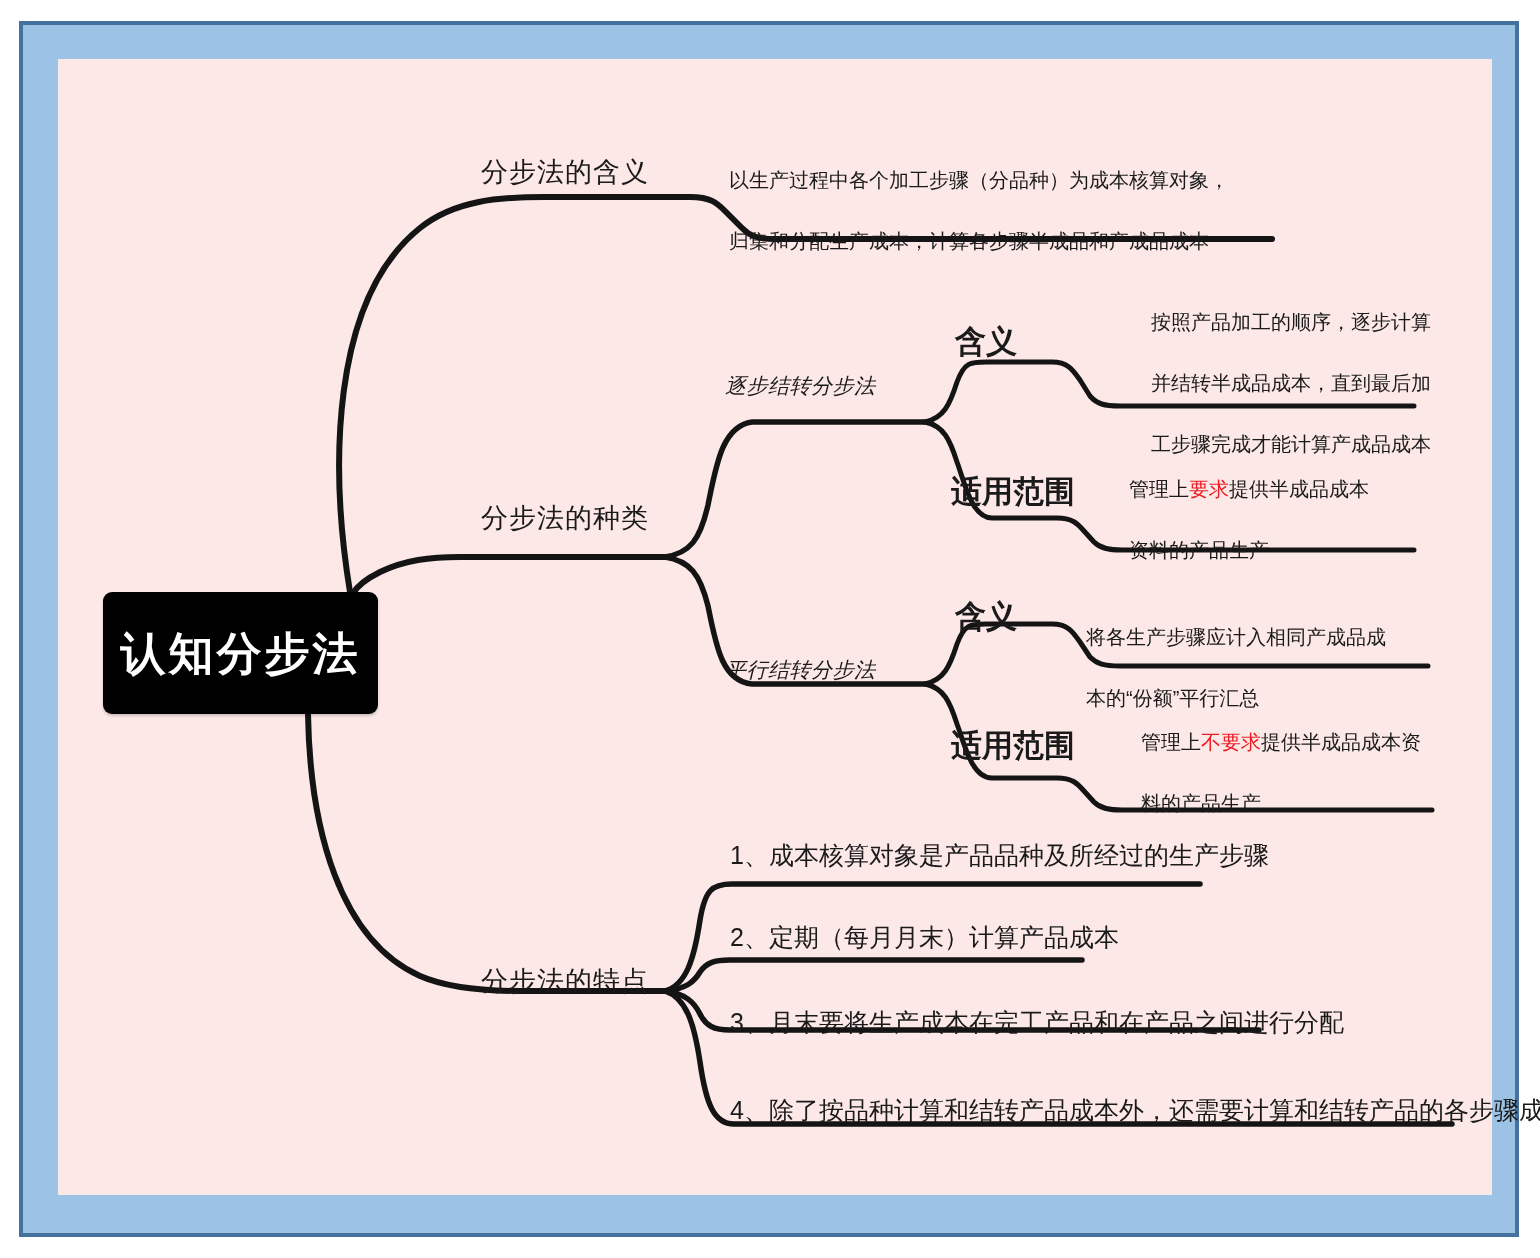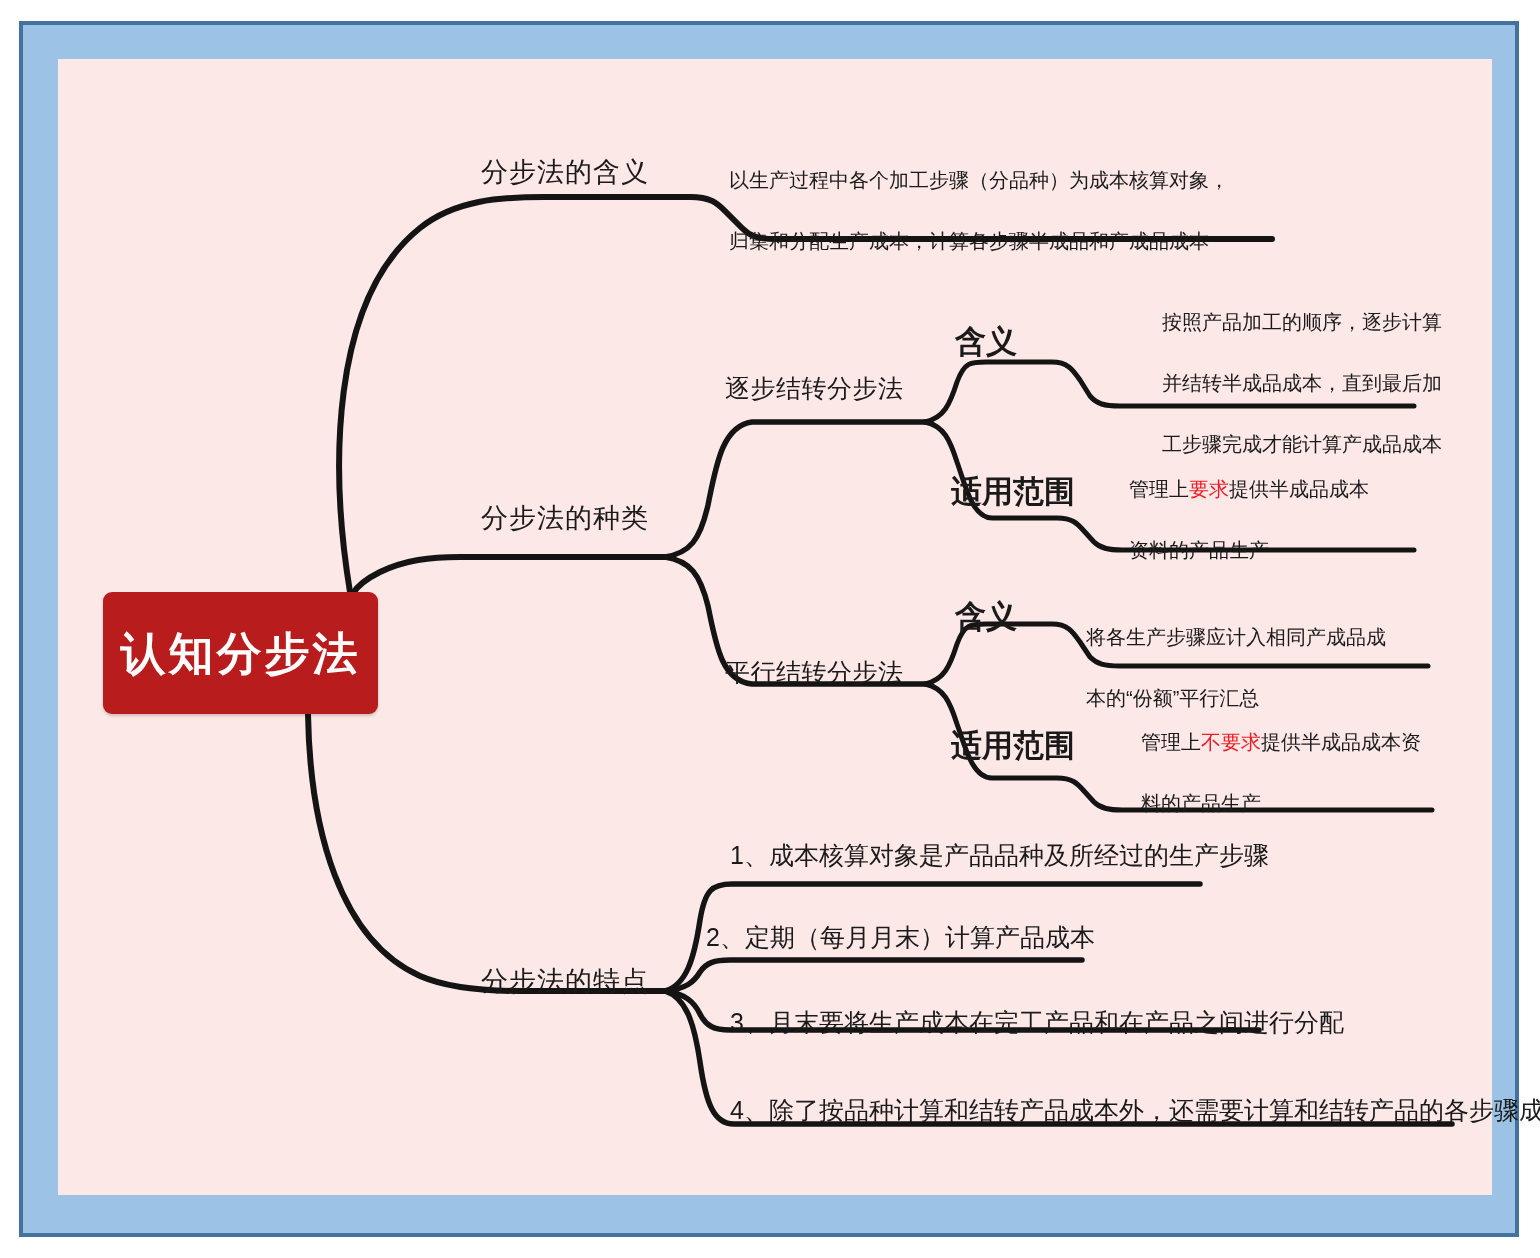--- a/index.html
+++ b/index.html
@@ -52,21 +52,21 @@
     stroke-linecap: round;
     stroke-linejoin: round;
   }
   
   .root-node {
     position: absolute;
     left: 103px;
     top: 592px;
     width: 275px;
     height: 122px;
-    background: #b91c1c;
+    background: #000000;
     border-radius: 9px;
     display: flex;
     align-items: center;
     justify-content: center;
     box-shadow: 0 2px 3px rgba(0,0,0,0.18);
   }
   .root-label {
     color: #ffffff;
     font-size: 45px;
     font-weight: bold;
@@ -79,22 +79,23 @@
     position: absolute;
     color: #1a1a1a;
     line-height: 1.42;
     white-space: pre-line;
   }
   .lvl1 {
     font-size: 27px;
     letter-spacing: 1px;
   }
   .lvl2 {
-    font-size: 25px;
+    font-size: 21px;
     letter-spacing: 0.5px;
+    font-style: italic;
   }
   .lvl3 {
     font-size: 31px;
     font-weight: bold;
   }
   .leaf-text {
     font-size: 20px;
     line-height: 1.52;
   }
   .feature-text {
@@ -157,21 +158,21 @@
     <div>以生产过程中各个加工步骤（分品种）为成本核算对象，</div>
     <div>归集和分配生产成本，计算各步骤半成品和产成品成本</div>
   </div>
 
   <div class="node lvl1" style="left:481px; top:499px;">分步法的种类</div>
 
   <div class="node lvl2" style="left:725px; top:371px;">逐步结转分步法</div>
 
   <div class="node lvl3" style="left:955px; top:320px;">含义</div>
 
-  <div class="node leaf-text" style="left:1112px; top:277px; width:330px;text-align:right;">
+  <div class="node leaf-text" style="left:1151px; top:277px; width:330px;">
     <div>按照产品加工的顺序，逐步计算</div>
     <div>并结转半成品成本，直到最后加</div>
     <div>工步骤完成才能计算产成品成本</div>
   </div>
 
   <div class="node lvl3" style="left:951px; top:470px;">适用范围</div>
 
   <div class="node leaf-text" style="left:1129px; top:444px; width:320px;">
     <div><span>管理上</span><span class="hl">要求</span><span>提供半成品成本</span></div>
     <div>资料的产品生产</div>
@@ -190,19 +191,19 @@
 
   <div class="node leaf-text" style="left:1128px; top:697px; width:330px;margin-left:13px;">
     <div><span>管理上</span><span class="hl">不要求</span><span>提供半成品成本资</span></div>
     <div>料的产品生产</div>
   </div>
 
   <div class="node lvl1" style="left:481px; top:962px;">分步法的特点</div>
 
   <div class="node feature-text" style="left:730px; top:838px;">1、成本核算对象是产品品种及所经过的生产步骤</div>
 
-  <div class="node feature-text" style="left:706px; top:920px;">2、定期（每月月末）计算产品成本</div>
+  <div class="node feature-text" style="left:730px; top:920px;">2、定期（每月月末）计算产品成本</div>
 
   <div class="node feature-text" style="left:730px; top:1005px;">3、月末要将生产成本在完工产品和在产品之间进行分配</div>
 
   <div class="node feature-text" style="left:730px; top:1093px;">4、除了按品种计算和结转产品成本外，还需要计算和结转产品的各步骤成本</div>
 
 </div>
 
 </body></html>

